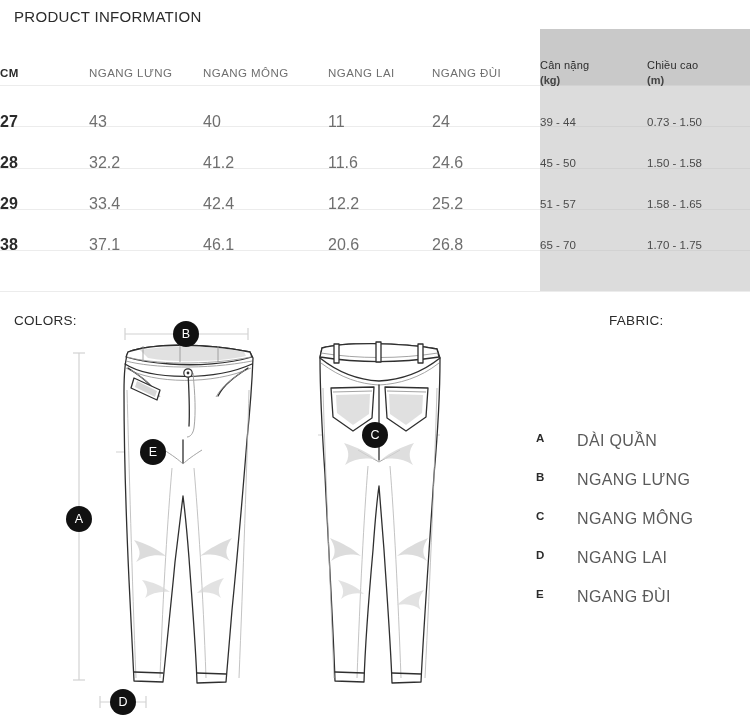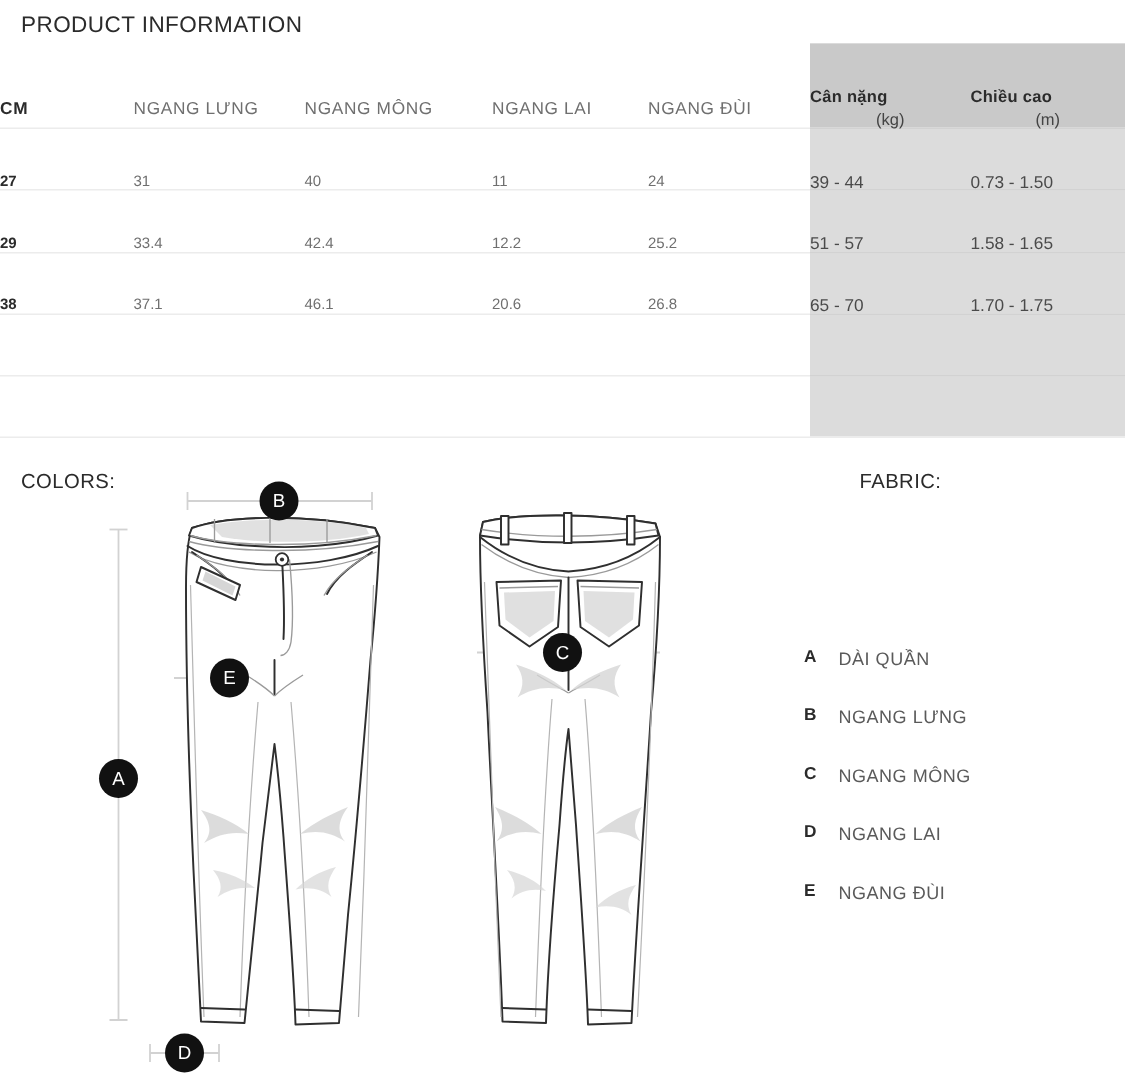--- a/index.html
+++ b/index.html
@@ -66,58 +66,58 @@
     letter-spacing: 0.45px;
     color: #6f6f6f;
   }
   .th-left.first { color: #2b2b2b; font-weight: 700; font-size: 11.5px; }
   .th-center {
     text-align: center;
     font-size: 11px;
     color: #2b2b2b;
     line-height: 1.35;
   }
-  .th-center .t1 { font-weight: 700; display: block; letter-spacing: .2px; }
-  .th-center .t2 { font-weight: 400; display: block; color: #444; text-align: center; }
-
-  .td-left   { padding-left: 14px; font-size: 10px; color: #6f6f6f; }
+  .th-center .t1 { font-weight: 400; display: block; letter-spacing: .2px; }
+  .th-center .t2 { font-weight: 700; display: block; color: #444; }
+
+  .td-left   { padding-left: 14px; font-size: 16px; color: #6f6f6f; }
   .td-left.first { color: #2b2b2b; font-weight: 700; }
   .td-center { text-align: center; font-size: 11.5px; color: #4a4a4a; }
 
   .sep {
     position: absolute; left: 0; width: 750px; height: 1px;
     background: #ececec;
   }
   .sep.gray-part {
     left: 540px; width: 210px; background: #d2d2d2;
   }
 
   
   .sec-label {
     position: absolute;
     font-size: 13.5px;
     letter-spacing: 0.3px;
     color: #2b2b2b;
   }
   #colors-label { left: 14px; top: 313px; }
-  #fabric-label { left: 573px; top: 313px; }
+  #fabric-label { left: 609px; top: 313px; }
 
   
   .illus { position: absolute; left: 0; top: 300px; width: 530px; height: 427px; }
 
   
   .legend { position: absolute; left: 532px; top: 432px; width: 218px; }
   .legend-row { position: relative; height: 39px; }
   .legend-key {
     position: absolute; left: 4px; top: 0;
     font-size: 11.5px; font-weight: 700; color: #2b2b2b;
   }
   .legend-val {
-    position: absolute; left: 27px; top: 0;
-    font-size: 12px; color: #5a5a5a; letter-spacing: .35px;
+    position: absolute; left: 45px; top: 0;
+    font-size: 16px; color: #5a5a5a; letter-spacing: .35px;
   }
 
   
   .marker {
     position: absolute;
     width: 26px; height: 26px;
     border-radius: 50%;
     background: #111111;
     color: #ffffff;
     font-size: 12.5px;
@@ -172,26 +172,35 @@
           </th>
           <th class="th-center">
             <span class="t1">Chiều cao</span>
             <span class="t2">(m)</span>
           </th>
         </tr>
       </thead>
       <tbody>
         <tr class="brow">
           <td class="td-left first">27</td>
-          <td class="td-left">31</td>
+          <td class="td-left">43</td>
           <td class="td-left">40</td>
           <td class="td-left">11</td>
           <td class="td-left">24</td>
           <td class="td-center">39 - 44</td>
           <td class="td-center">0.73 - 1.50</td>
+        </tr>
+        <tr class="brow">
+          <td class="td-left first">28</td>
+          <td class="td-left">32.2</td>
+          <td class="td-left">41.2</td>
+          <td class="td-left">11.6</td>
+          <td class="td-left">24.6</td>
+          <td class="td-center">45 - 50</td>
+          <td class="td-center">1.50 - 1.58</td>
         </tr>
         <tr class="brow">
           <td class="td-left first">29</td>
           <td class="td-left">33.4</td>
           <td class="td-left">42.4</td>
           <td class="td-left">12.2</td>
           <td class="td-left">25.2</td>
           <td class="td-center">51 - 57</td>
           <td class="td-center">1.58 - 1.65</td>
         </tr>

